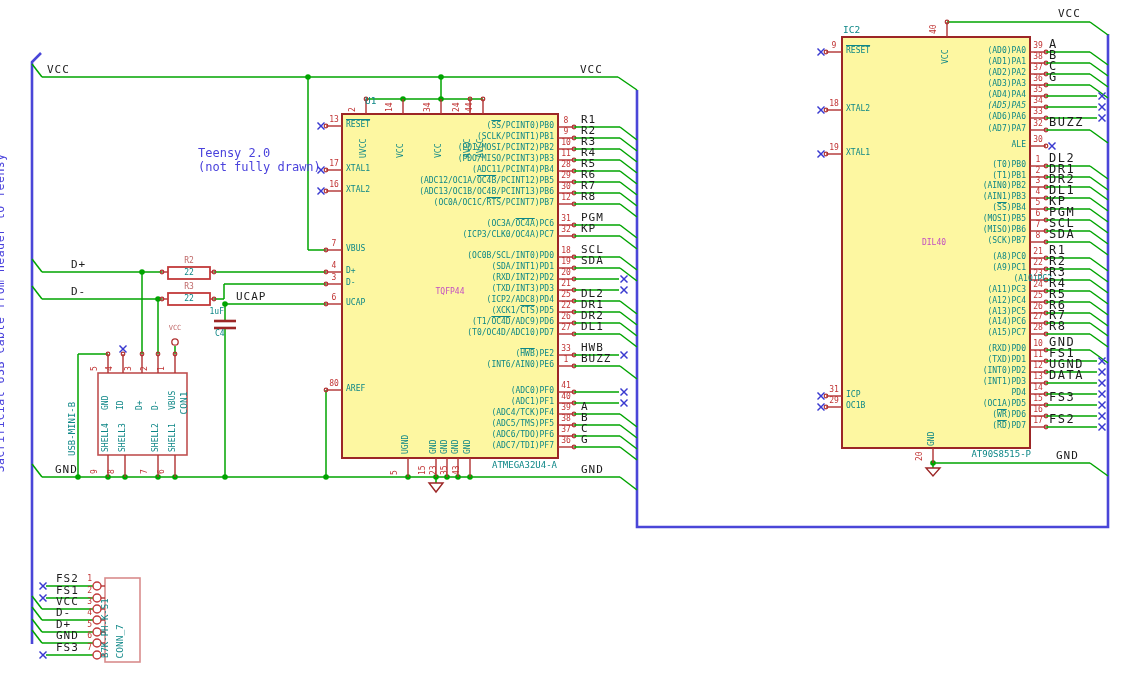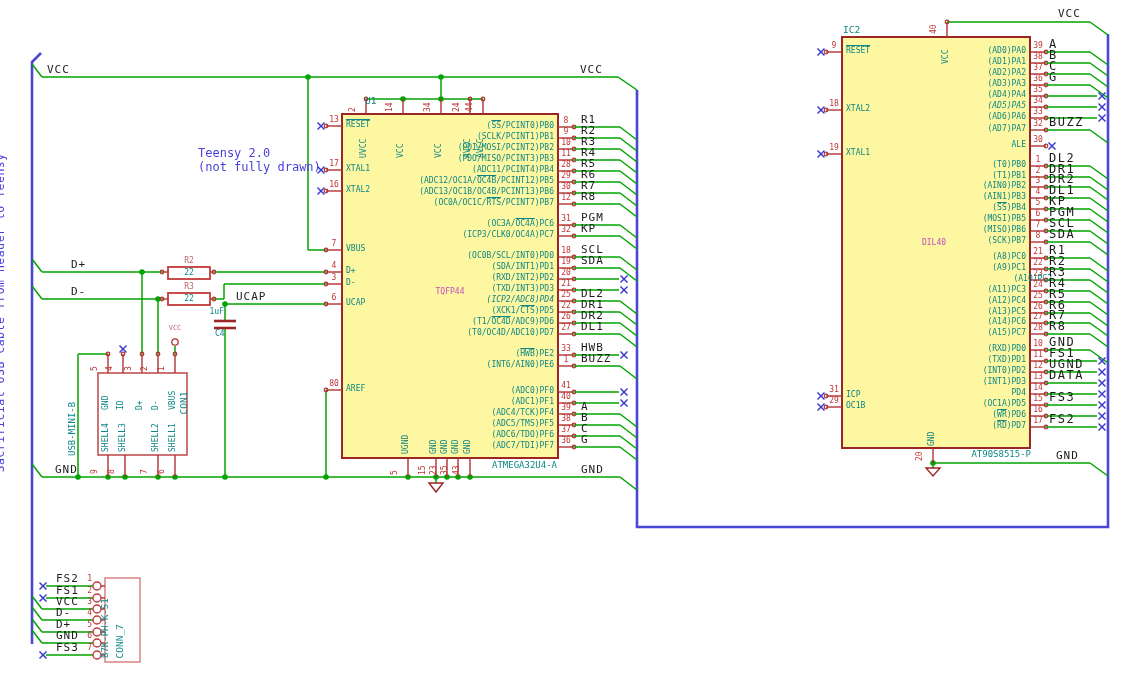--- a/index.html
+++ b/index.html
@@ -520,21 +520,21 @@
       <div class="t pname" style="left: 554px; top: 252px; transform: translateX(-100%);">(OC0B/SCL/INT0)PD0</div>
       <div class="t net" style="left: 581px; top: 244px;">SCL</div>
       <div class="t pnum" style="left: 566px; top: 258px; transform: translateX(-50%);">19</div>
       <div class="t pname" style="left: 554px; top: 263px; transform: translateX(-100%);">(SDA/INT1)PD1</div>
       <div class="t net" style="left: 581px; top: 255px;">SDA</div>
       <div class="t pnum" style="left: 566px; top: 269px; transform: translateX(-50%);">20</div>
       <div class="t pname" style="left: 554px; top: 274px; transform: translateX(-100%);">(RXD/INT2)PD2</div>
       <div class="t pnum" style="left: 566px; top: 280px; transform: translateX(-50%);">21</div>
       <div class="t pname" style="left: 554px; top: 285px; transform: translateX(-100%);">(TXD/INT3)PD3</div>
       <div class="t pnum" style="left: 566px; top: 291px; transform: translateX(-50%);">25</div>
-      <div class="t pname" style="left: 554px; top: 296px; transform: translateX(-100%); font-style: italic;">(ICP2/ADC8)PD4</div>
+      <div class="t pname" style="left: 554px; top: 296px; transform: translateX(-100%);">(ICP2/ADC8)PD4</div>
       <div class="t net" style="left: 581px; top: 288px;">DL2</div>
       <div class="t pnum" style="left: 566px; top: 302px; transform: translateX(-50%);">22</div>
       <div class="t pname" style="left: 554px; top: 307px; transform: translateX(-100%);">(XCK1/<span class="ov">CTS</span>)PD5</div>
       <div class="t net" style="left: 581px; top: 299px;">DR1</div>
       <div class="t pnum" style="left: 566px; top: 313px; transform: translateX(-50%);">26</div>
       <div class="t pname" style="left: 554px; top: 318px; transform: translateX(-100%);">(T1/<span class="ov">OC4D</span>/ADC9)PD6</div>
       <div class="t net" style="left: 581px; top: 310px;">DR2</div>
       <div class="t pnum" style="left: 566px; top: 324px; transform: translateX(-50%);">27</div>
       <div class="t pname" style="left: 554px; top: 329px; transform: translateX(-100%);">(T0/OC4D/ADC10)PD7</div>
       <div class="t net" style="left: 581px; top: 321px;">DL1</div>

